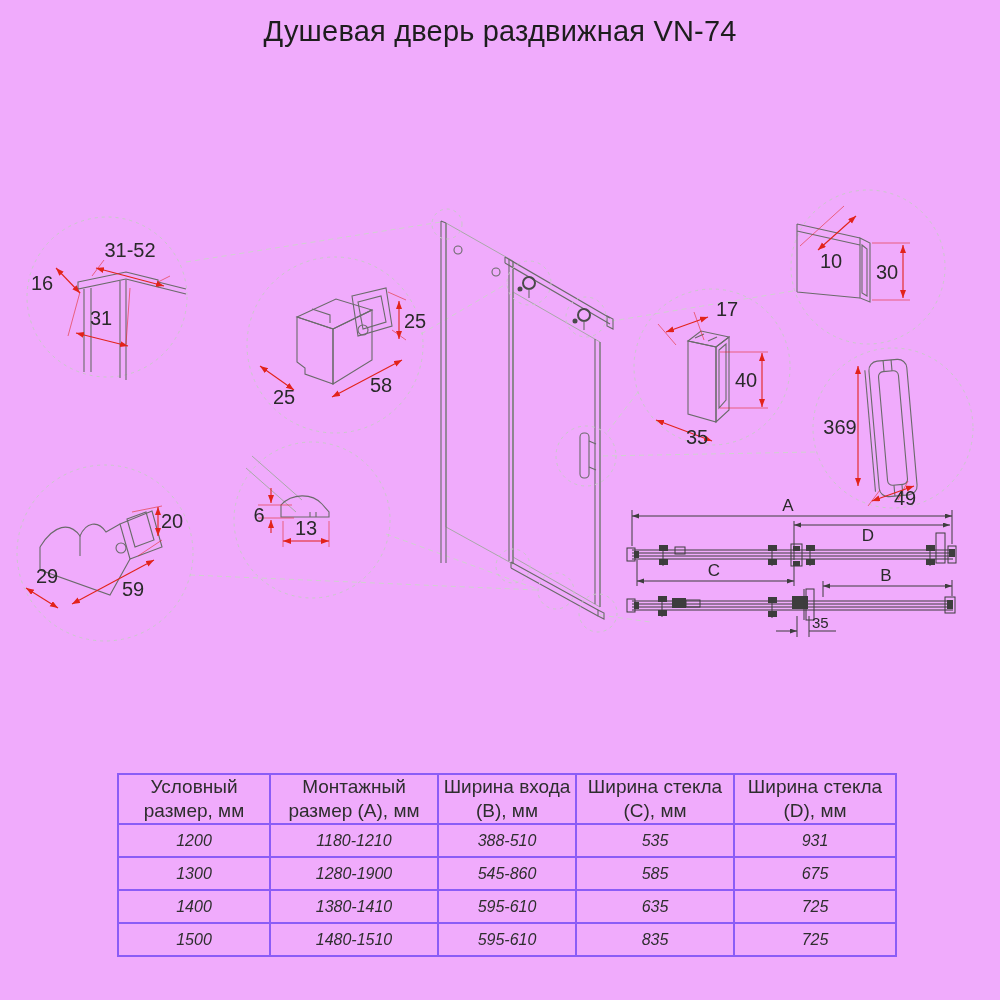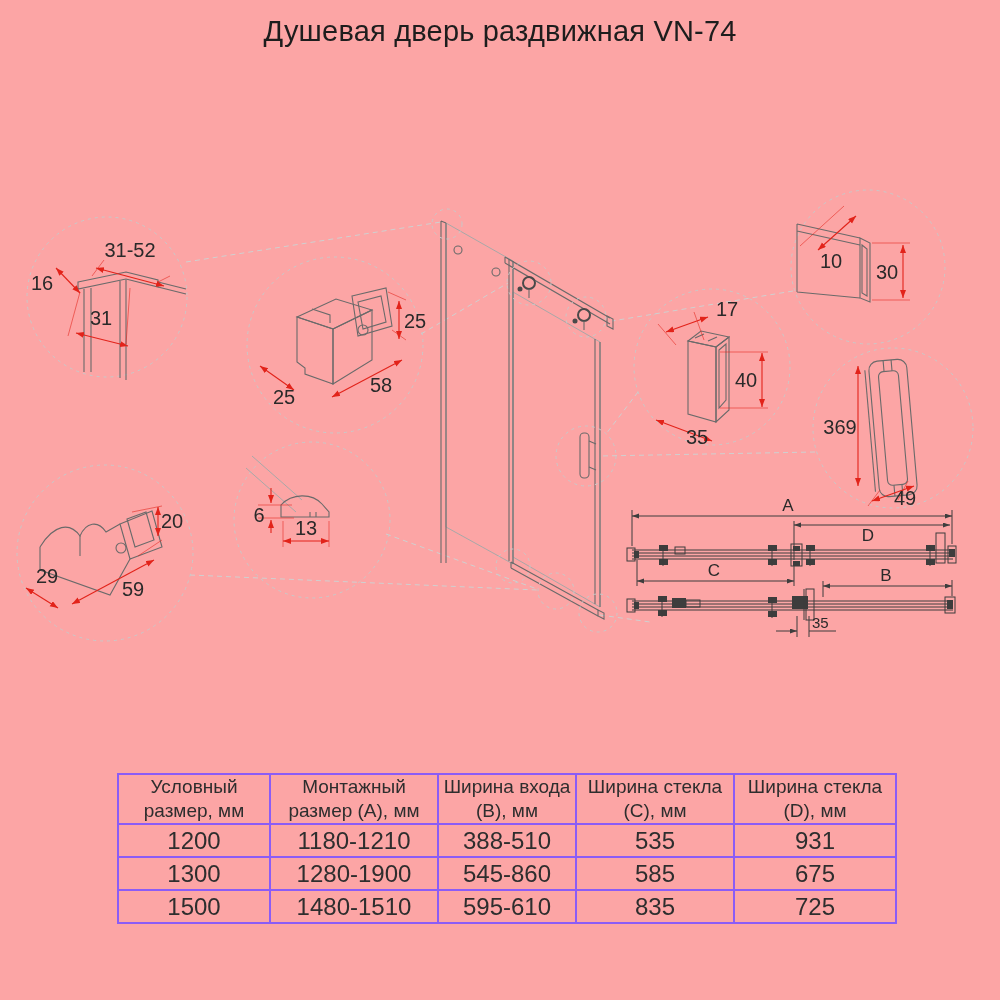--- a/index.html
+++ b/index.html
@@ -1,16 +1,16 @@
 <!DOCTYPE html>
 <html><head>
 <meta charset="utf-8">
 <style>
   html,body{margin:0;padding:0;background:#fff;}
-  .page{position:relative;width:1000px;height:1000px;background:#fca5a5;overflow:hidden;
+  .page{position:relative;width:1000px;height:1000px;background:#f0abfc;overflow:hidden;
         font-family:"Liberation Sans", sans-serif;}
   .title{position:absolute;top:10px;left:0;width:100%;text-align:center;
          font-size:29px;line-height:42px;color:#1d1d1d;font-weight:500;letter-spacing:.2px;}
   svg.diagram{position:absolute;left:0;top:0;}
   svg text{font-family:"Liberation Sans", sans-serif;fill:#2a2a2a;}
   .dt{font-size:20px;}
   .plt{font-size:17px;}
   .plts{font-size:15px;}
   .cd{fill:none;stroke:#c9c9c9;stroke-width:1;stroke-dasharray:3 4;}
   .ldr{fill:none;stroke:#d0d0d0;stroke-width:1;stroke-dasharray:5 4;}
@@ -20,21 +20,21 @@
   .fdk{fill:#4a4a4a;stroke:none;}
   .rd{fill:none;stroke:#e2231a;stroke-width:1.1;}
   .rdt{fill:none;stroke:#e2231a;stroke-width:.7;opacity:.8;}
   .pl{fill:none;stroke:#3d3d3d;stroke-width:1;}
   .plf{fill:#3d3d3d;stroke:none;}
   .plo{fill:none;stroke:#3d3d3d;stroke-width:1;}
   table.spec{position:absolute;left:117px;top:773px;width:778px;border-collapse:collapse;
              table-layout:fixed;text-align:center;color:#2e2e2e;}
   table.spec th,table.spec td{border:2px solid #8b5cf6;padding:0 4px;}
   table.spec th{font-weight:400;font-size:19px;line-height:1.25;height:48px;}
-  table.spec td{font-size:24px;height:31px;}
+  table.spec td{font-size:16px;height:31px;font-style:italic;}
 </style>
 </head>
 <body>
 
 <div class="page">
 
   <div class="title">
     <div>Душевая дверь раздвижная VN-74</div>
   </div>
 
@@ -293,20 +293,27 @@
         <td>931</td>
       </tr>
       <tr>
         <td>1300</td>
         <td>1280-1900</td>
         <td>545-860</td>
         <td>585</td>
         <td>675</td>
       </tr>
       <tr>
+        <td>1400</td>
+        <td>1380-1410</td>
+        <td>595-610</td>
+        <td>635</td>
+        <td>725</td>
+      </tr>
+      <tr>
         <td>1500</td>
         <td>1480-1510</td>
         <td>595-610</td>
         <td>835</td>
         <td>725</td>
       </tr>
     </tbody>
   </table>
 
 </div>

